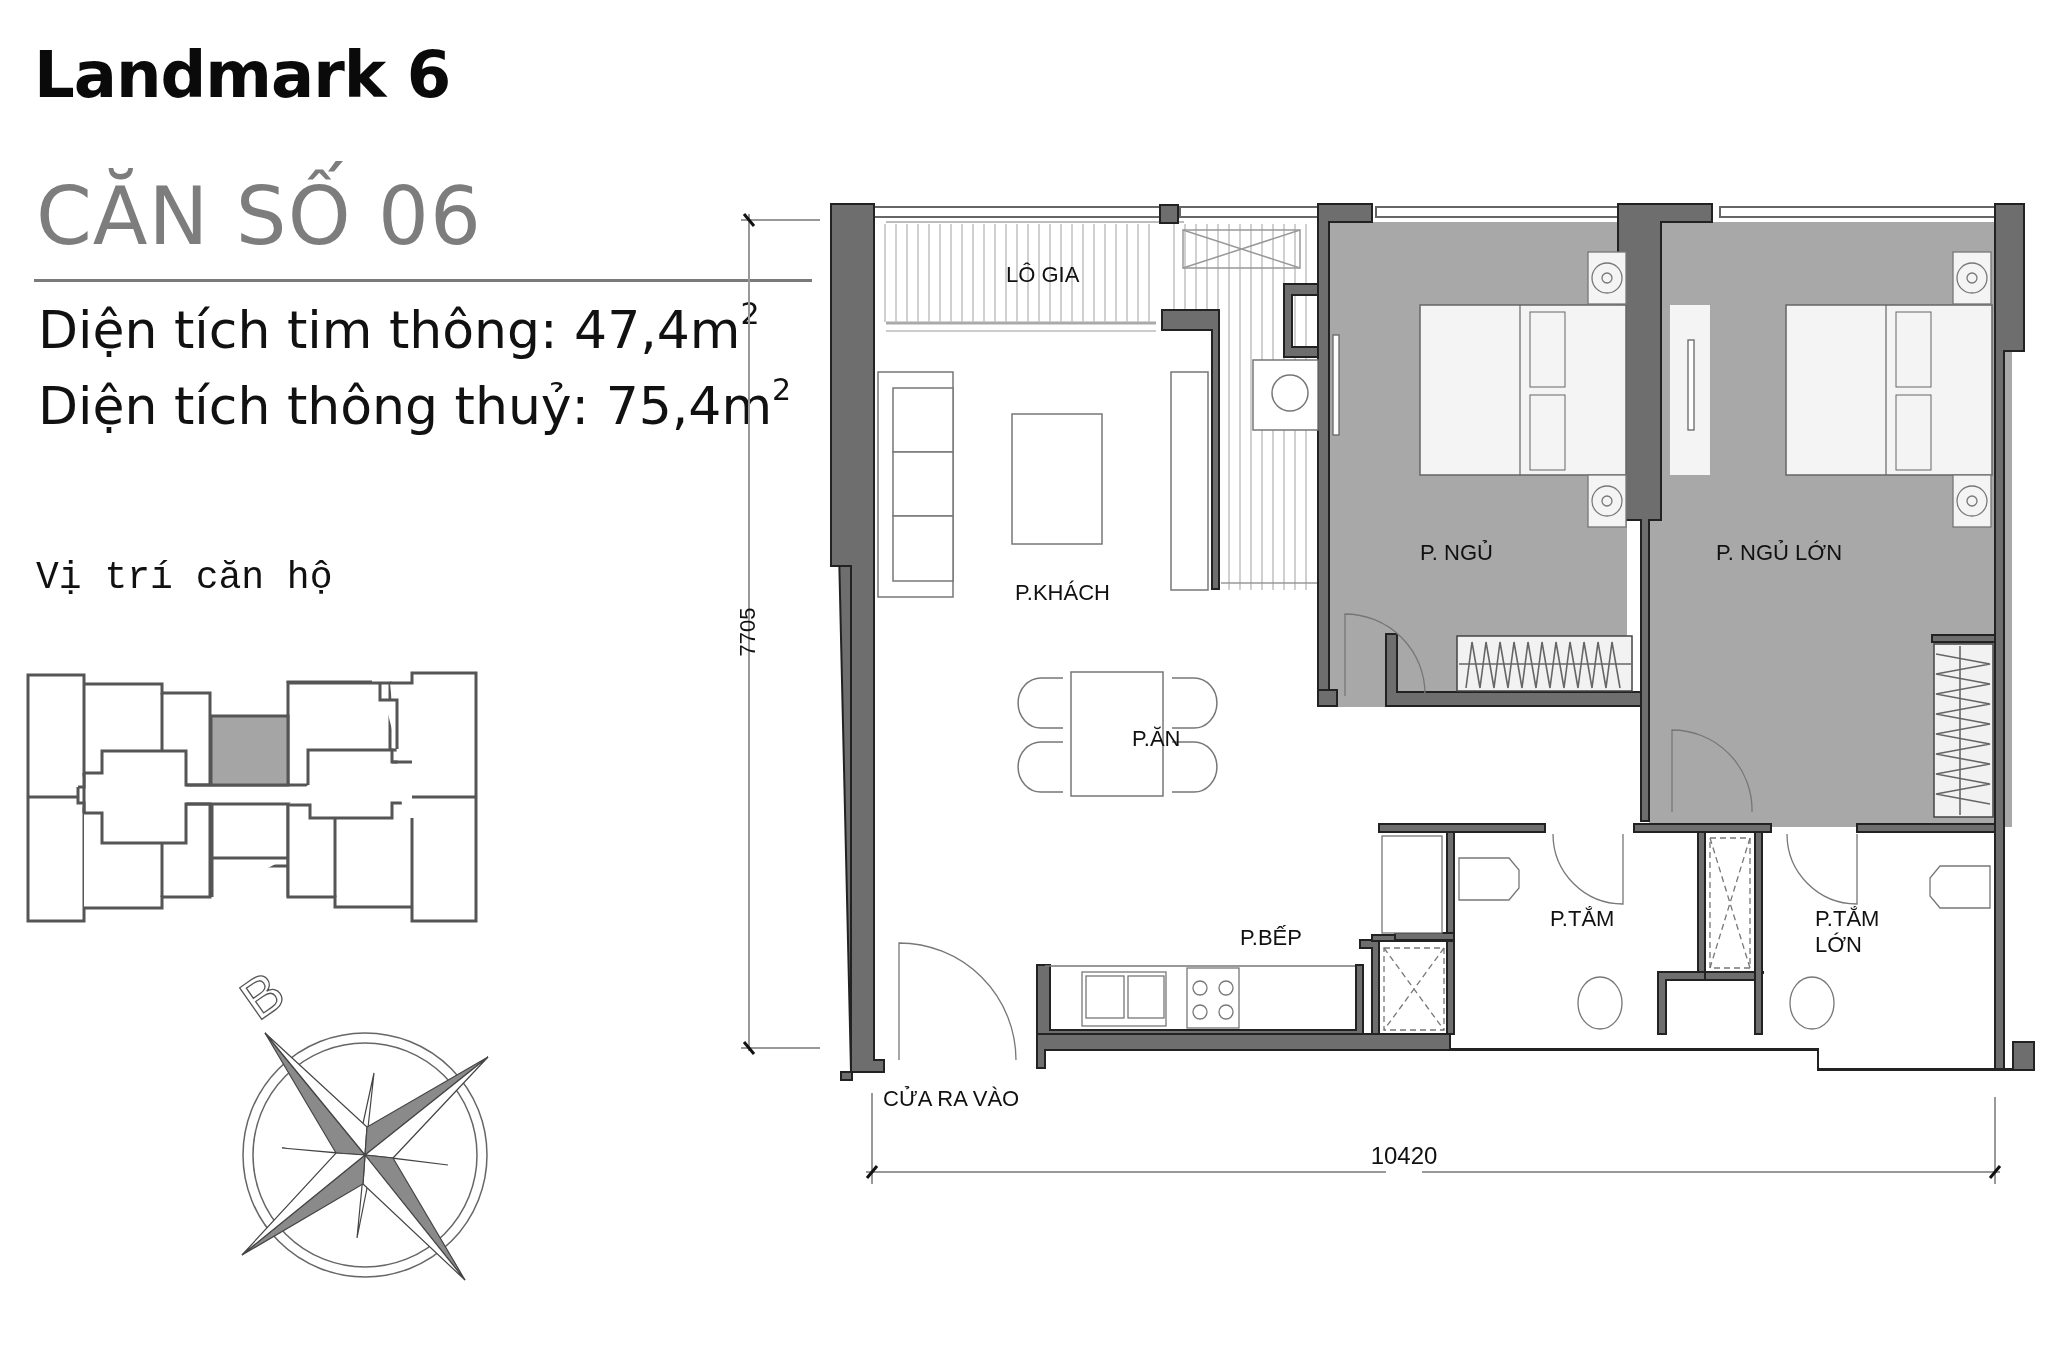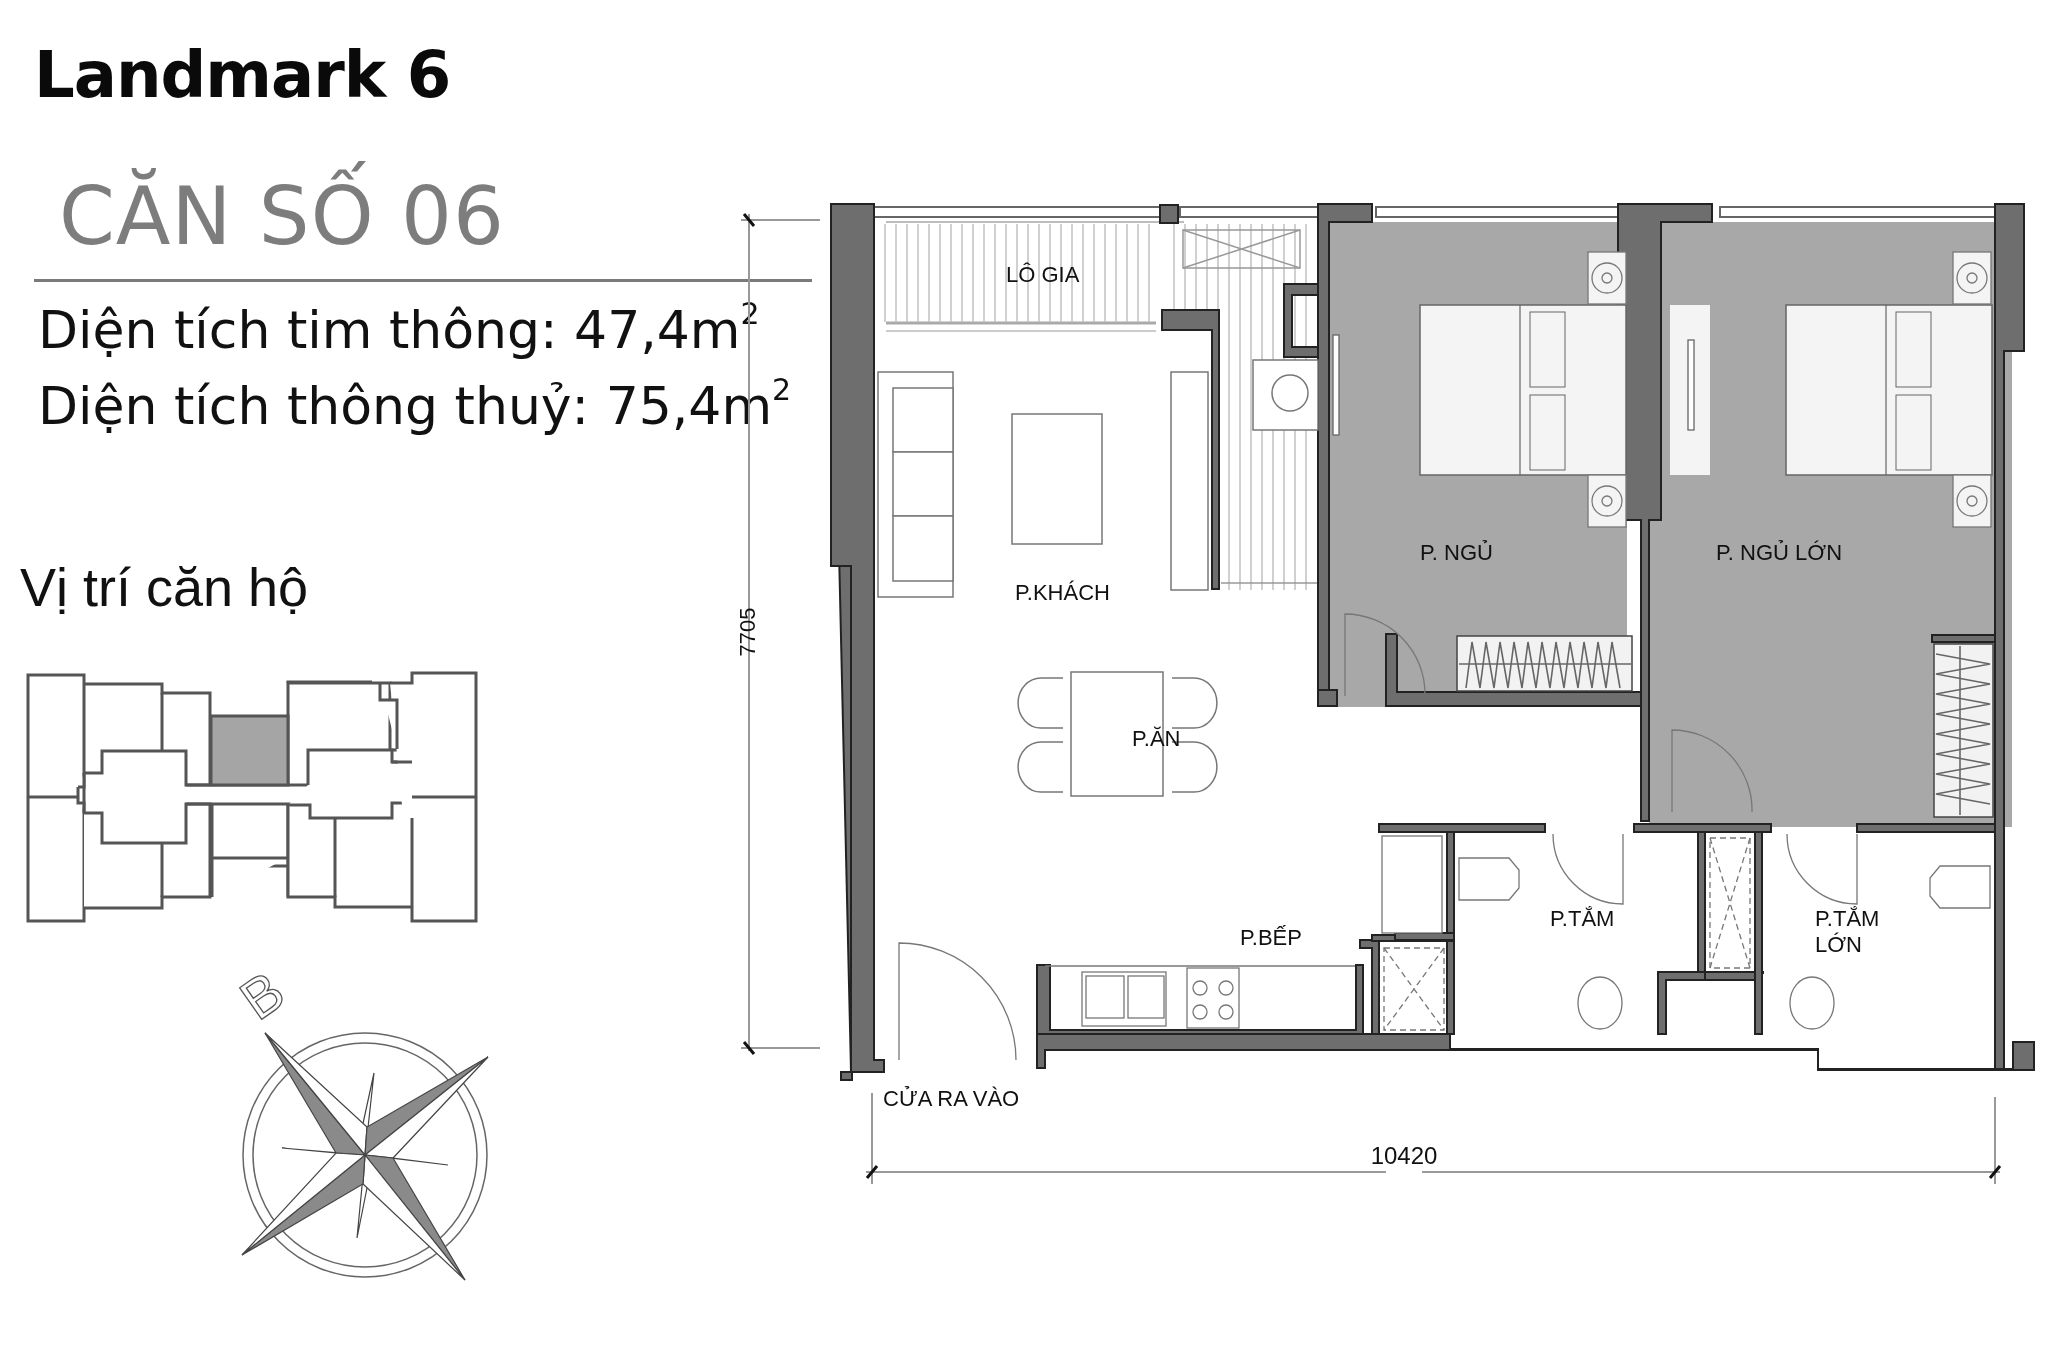--- a/index.html
+++ b/index.html
@@ -1,25 +1,25 @@
 <!DOCTYPE html>
 <html><head>
 <meta charset="utf-8">
 <style>
   html,body{margin:0;padding:0;background:#ffffff;}
   body{width:2048px;height:1366px;position:relative;overflow:hidden;font-family:"Liberation Sans",sans-serif;}
   .abs{position:absolute;}
   #building-name{left:34px;top:38px;font-size:64px;font-weight:700;color:#0a0a0a;letter-spacing:-1px;font-family:"DejaVu Sans",sans-serif;text-align:right;}
-  #unit-title{left:36px;top:170px;font-size:80px;color:#7d7d7d;font-family:"DejaVu Sans",sans-serif;font-weight:400;letter-spacing:1px;margin-left:23px;}
+  #unit-title{left:36px;top:170px;font-size:80px;color:#7d7d7d;font-family:"DejaVu Sans",sans-serif;font-weight:400;letter-spacing:1px;}
   #title-rule{left:34px;top:279px;width:778px;height:3px;background:#7a7a7a;}
   .area-line{left:38px;font-size:52px;color:#111;font-family:"DejaVu Sans",sans-serif;font-weight:400;white-space:nowrap;}
   .area-line sup{font-size:30px;vertical-align:top;position:relative;top:-4px;}
   #area-1{top:300px;}
   #area-2{top:376px;}
-  #location-heading{left:20px;top:556px;font-size:54px;color:#111;font-family:Liberation Sans, sans-serif;}
+  #location-heading{left:36px;top:556px;font-size:38px;color:#111;font-family:Liberation Mono, monospace;}
   svg text{font-family:"Liberation Sans",sans-serif;}
 </style>
 </head>
 <body>
 
 <div id="building-name" class="abs">Landmark 6</div>
 <div id="unit-title" class="abs">CĂN SỐ 06</div>
 <div id="title-rule" class="abs"></div>
 
 <div id="area-1" class="abs area-line">

